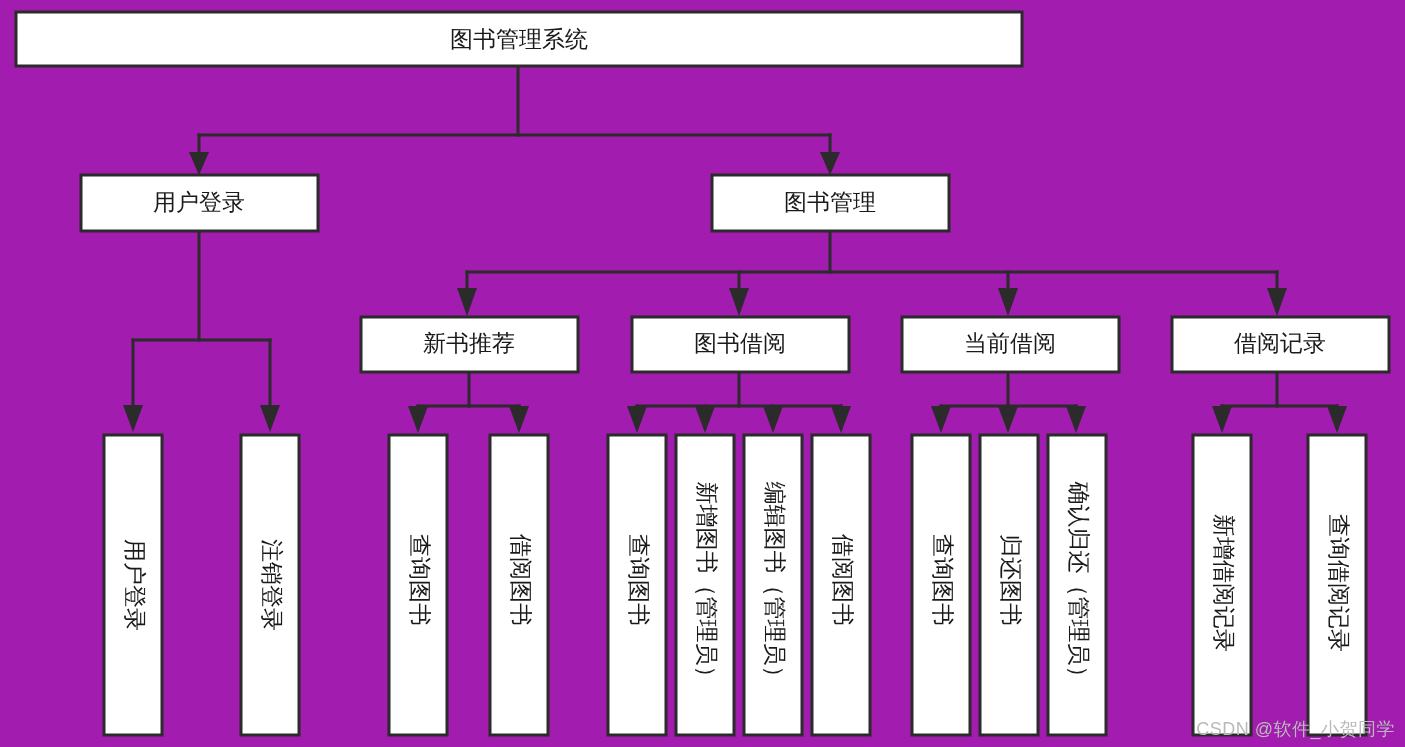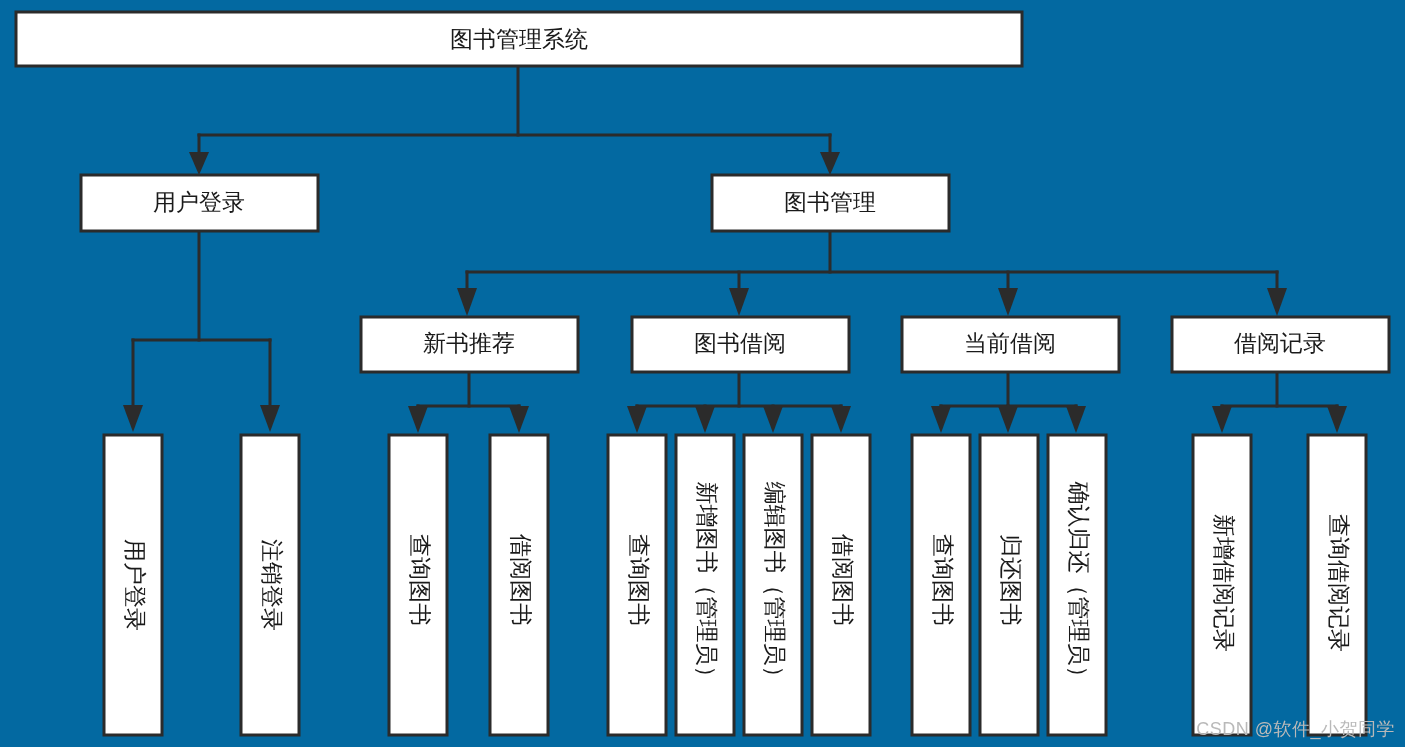--- a/index.html
+++ b/index.html
@@ -10,21 +10,21 @@
   body {
     width: 1405px;
     height: 747px;
     font-family: "Liberation Sans", "DejaVu Sans", sans-serif;
     overflow: hidden;
   }
   #diagram-root {
     position: relative;
     width: 1405px;
     height: 747px;
-    background: #0369a1;
+    background: #a21caf;
   }
   svg#flow {
     position: absolute;
     left: 0;
     top: 0;
     width: 1405px;
     height: 747px;
     display: block;
   }
   .box-rect {

